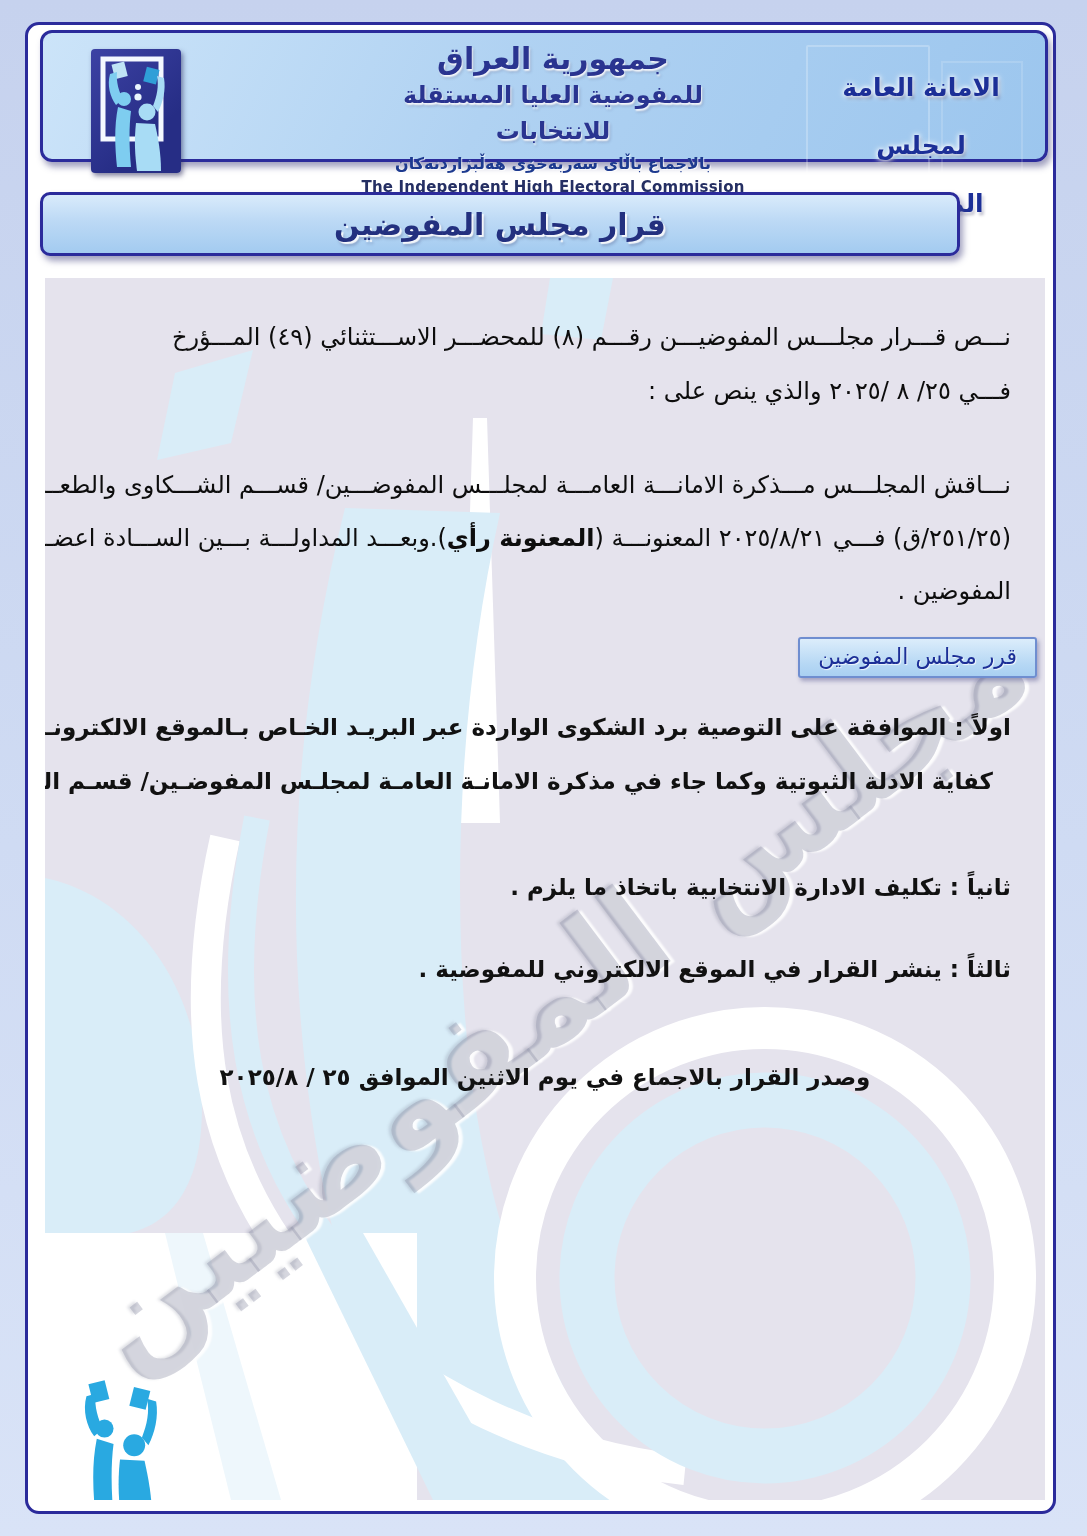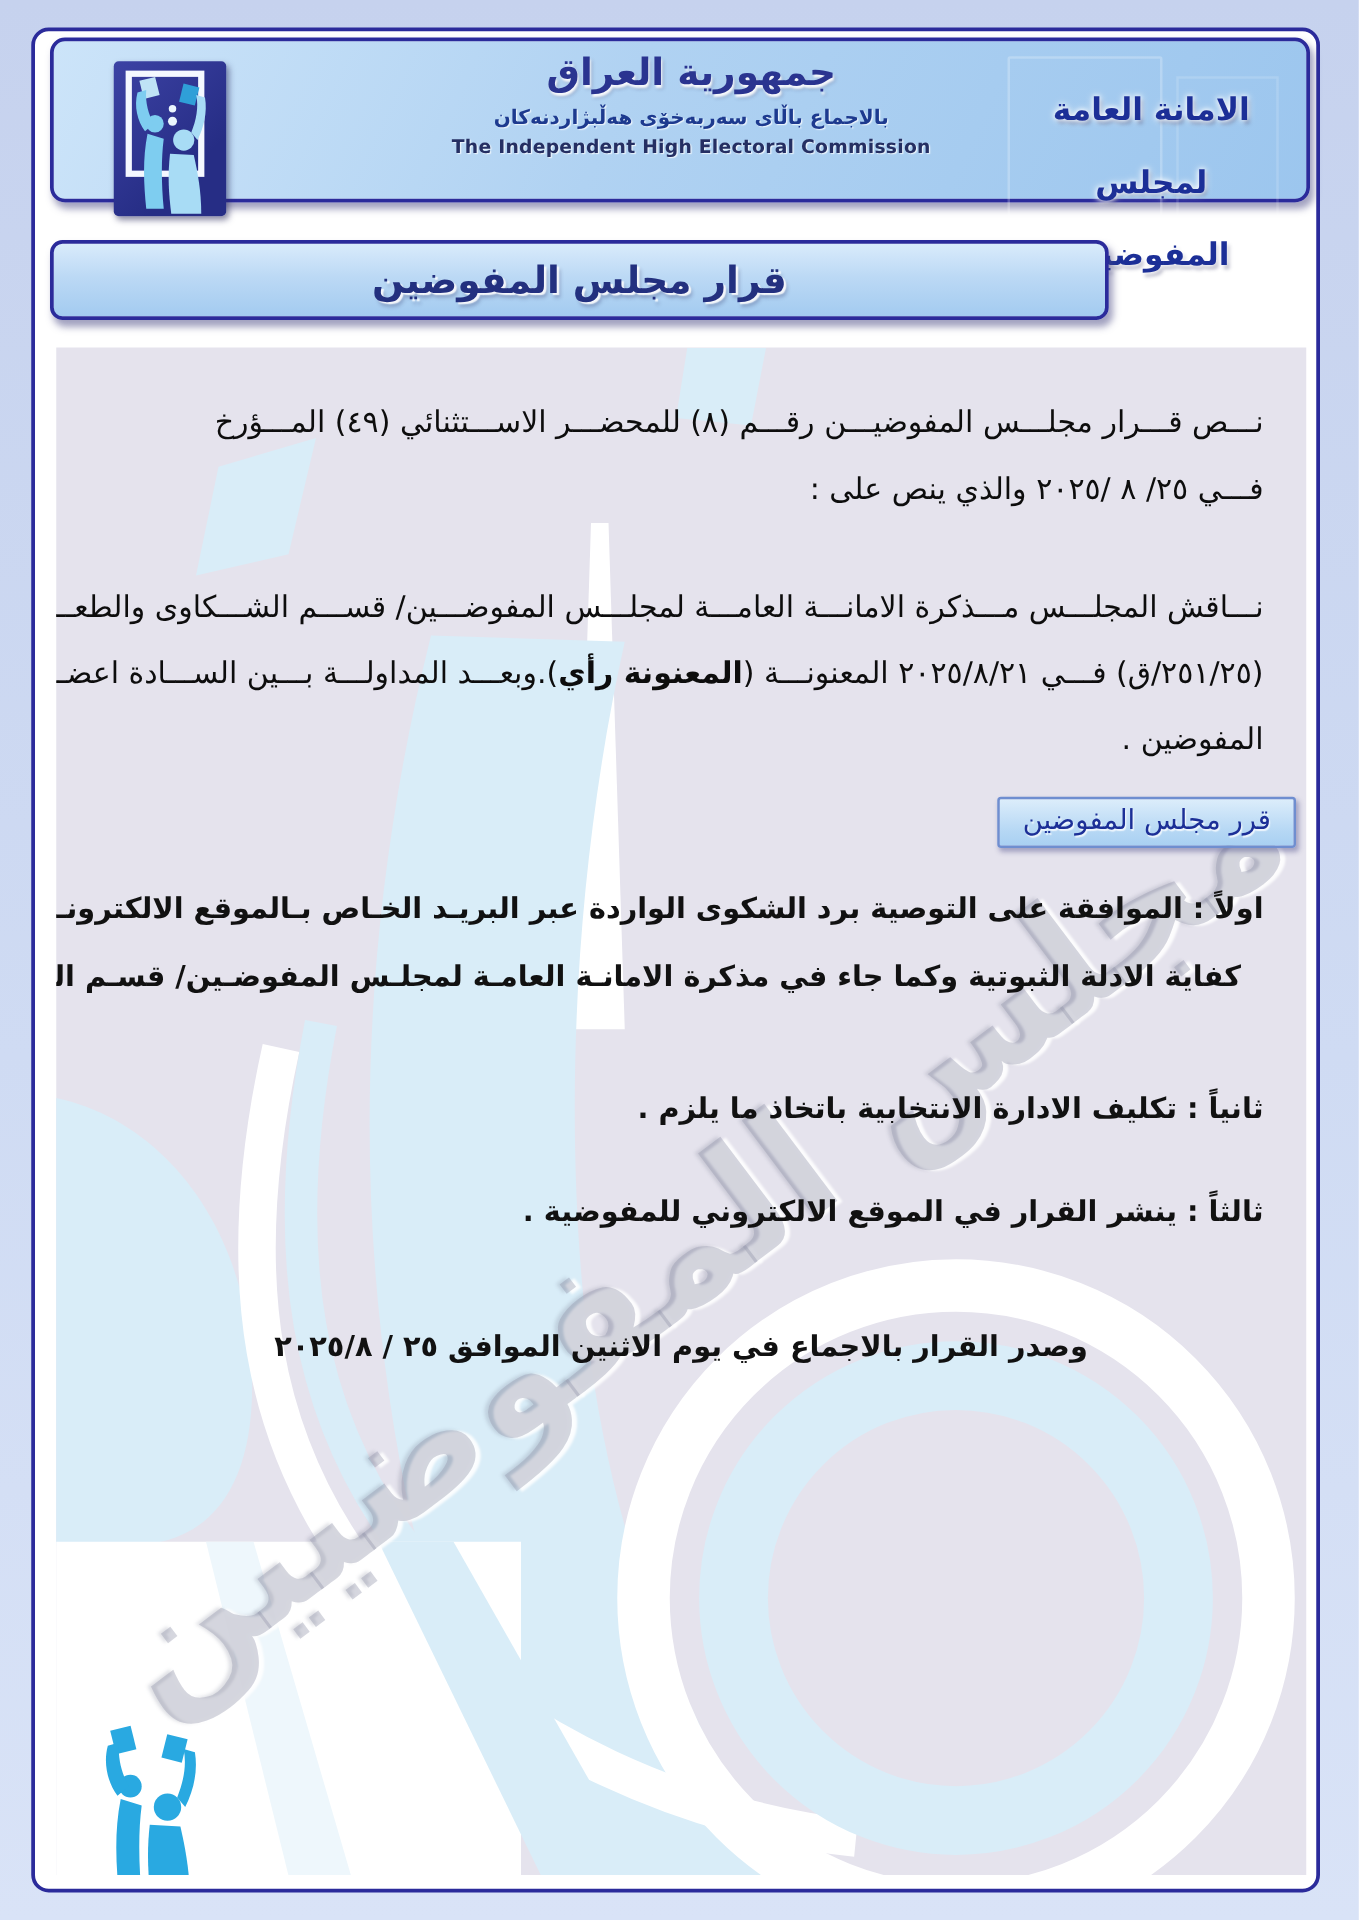--- a/index.html
+++ b/index.html
@@ -55,21 +55,21 @@
     font-size:15px;font-weight:bold;color:#252f63;line-height:20px;letter-spacing:.2px;
     text-shadow:1px 1px 1px rgba(255,255,255,.8);
   }
   .hdr-right{
     position:absolute;right:24px;top:26px;width:200px;text-align:center;
     font-size:25px;font-weight:bold;color:#1c2f97;line-height:58px;
     text-shadow:0 0 4px #fff,0 0 7px #fff,2px 3px 3px rgba(30,30,80,.35);
   }
   
   .title-box{
-    position:absolute;left:40px;top:192px;width:847px;height:64px;
+    position:absolute;left:40px;top:192px;width:920px;height:64px;
     box-sizing:border-box;border:3px solid #2b2b9b;border-radius:10px;
     background:linear-gradient(180deg,#d9ebfb 0%,#bcd9f5 45%,#a3cbF0 100%);
     box-shadow:3px 5px 6px rgba(70,70,130,.5);
     display:flex;align-items:center;justify-content:center;
   }
   .title-box .t{
     font-size:30px;font-weight:bold;color:#23307f;
     text-shadow:2px 2px 1px rgba(255,255,255,.9),3px 4px 3px rgba(40,40,90,.25);
   }
   
@@ -126,20 +126,21 @@
         <path d="M25,56 C19,48 16,36 19,25 L26,23 C25,33 28,43 32,50 Z" fill="#7ecdf0"></path>
         <path d="M27,58 C23,78 24,98 26,118 L40,118 C38,97 38,77 40,62 Z" fill="#7ecdf0"></path>
         <circle cx="56" cy="63" r="8.5" fill="#a8dcf5"></circle>
         <path d="M62,57 C66,47 68,37 66,27 L73,29 C75,41 72,53 67,63 Z" fill="#a8dcf5"></path>
         <path d="M45,74 C43,92 44,106 46,122 L70,122 C70,104 67,88 64,75 Z" fill="#a8dcf5"></path>
       </svg>
     </div>
 
     <div class="hdr-center">
       <div class="l1">جمهورية العراق</div>
+      <div class="l2">للمفوضية العليا المستقلة للانتخابات</div>
       <div class="l3">بالاجماع باڵای سەربەخۆی هەڵبژاردنەکان</div>
       <div class="l4">The Independent High Electoral Commission</div>
     </div>
 
     <div class="hdr-right">
       <div>الامانة العامة</div>
       <div>لمجلس المفوضين</div>
     </div>
   </div>
 

